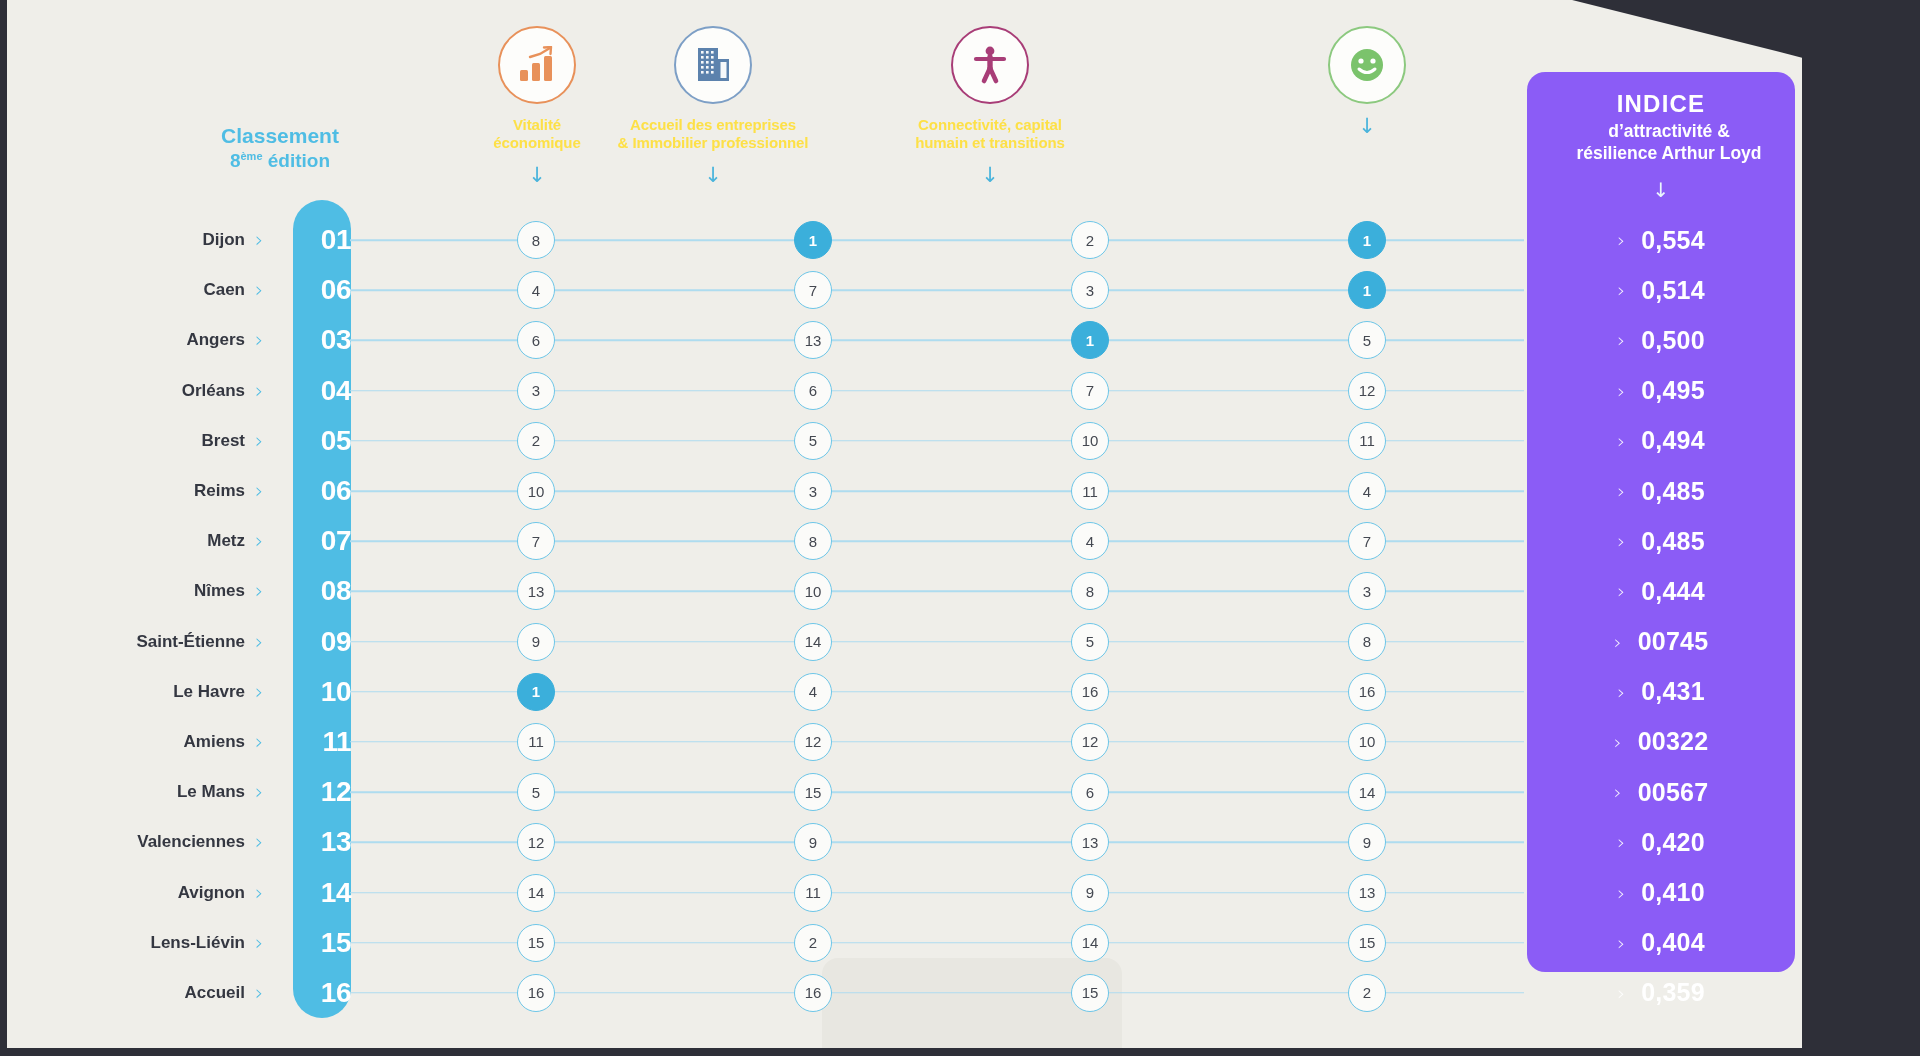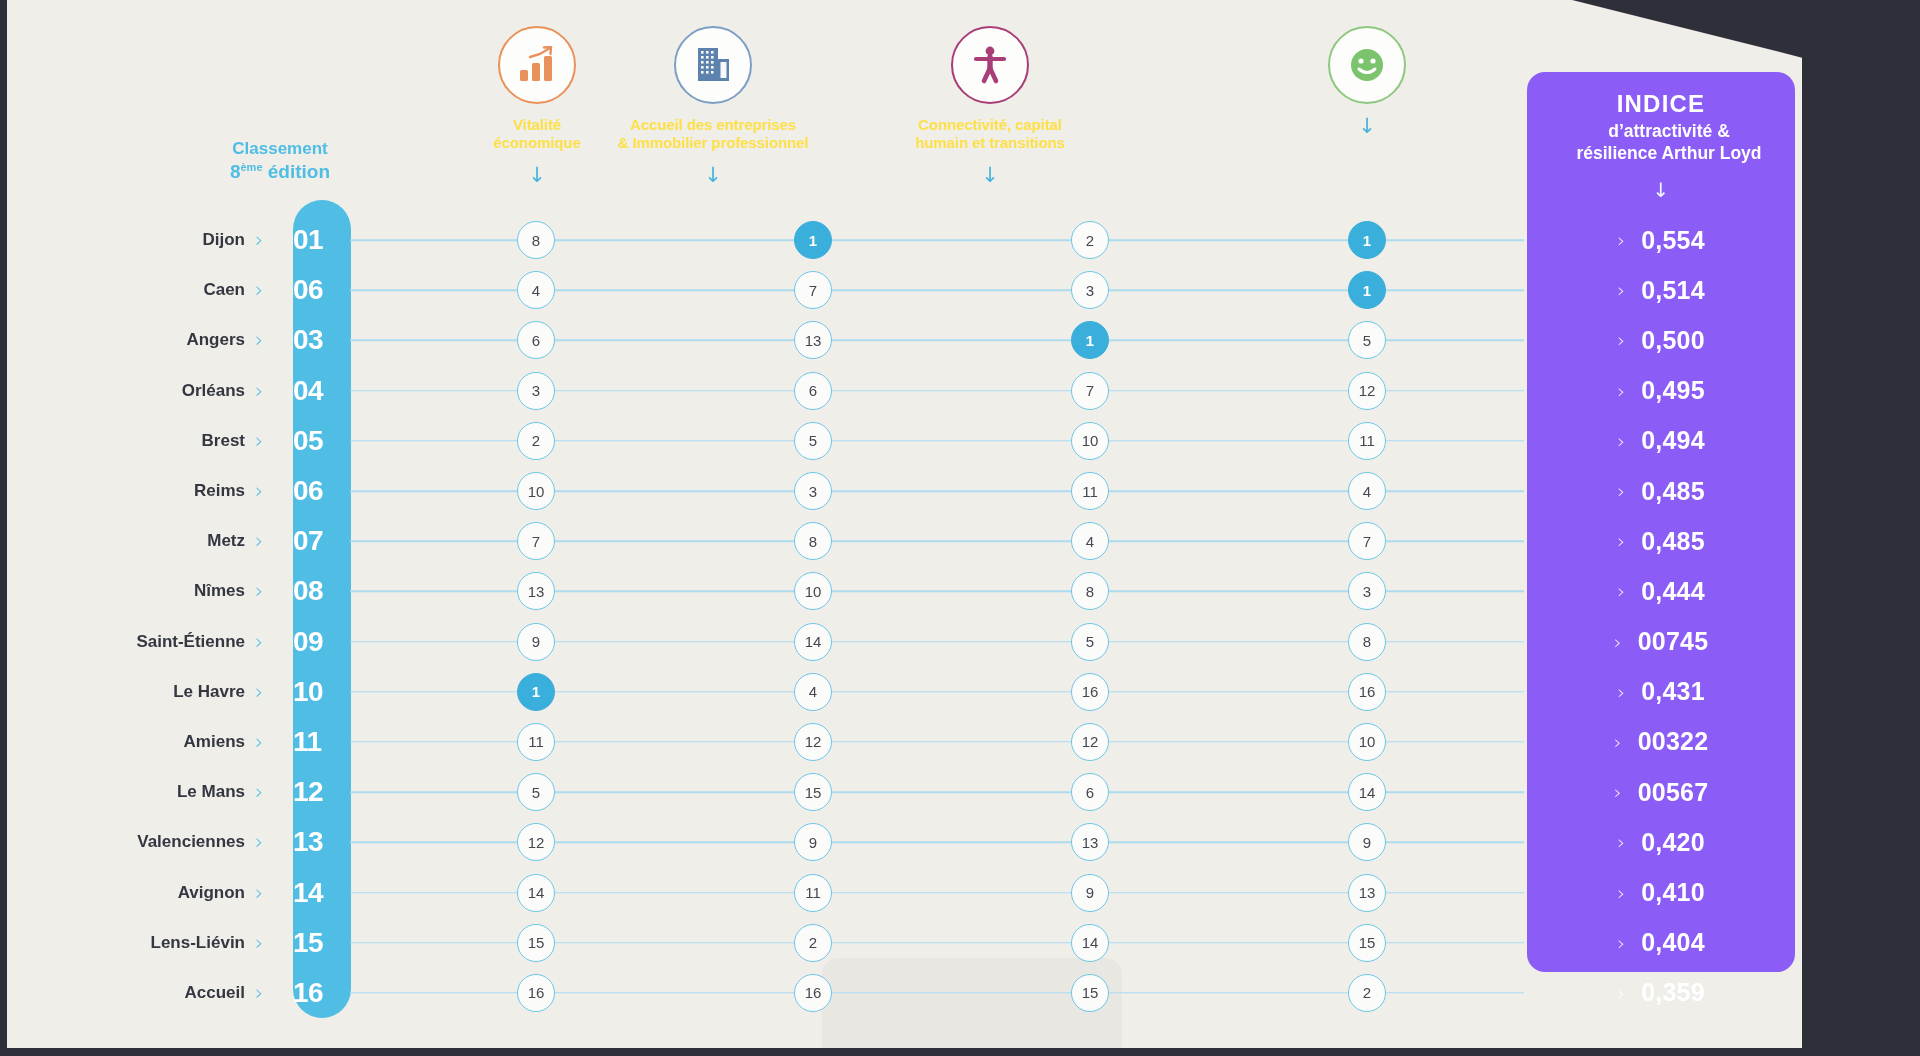--- a/index.html
+++ b/index.html
@@ -106,21 +106,21 @@
   .classement-head {
     position: absolute;
     left: 185px;
     top: 122px;
     width: 190px;
     text-align: center;
     color: #4fbde4;
     font-weight: bold;
     line-height: 1.3;
   }
-  .classement-head .l1 { font-size: 17px; margin-top: 16px; }
+  .classement-head .l1 { font-size: 21px; }
   .classement-head .l2 { font-size: 19px; }
   .classement-head sup { font-size: 11px; }
 
   
   .rows-area {
     position: absolute;
     left: 0;
     top: 215px;
     width: 1920px;
     height: 800px;
@@ -164,21 +164,21 @@
     font-family: "DejaVu Sans", sans-serif;
     font-weight: 300;
   }
 
   .rank-num {
     position: absolute;
     left: 293px;
     top: 50%;
     transform: translateY(-50%);
     width: 58px;
-    text-align: left;
+    text-align: right;
     font-size: 28px;
     font-weight: bold;
     color: #ffffff;
     letter-spacing: -0.5px;
   }
 
   
   .rank-pill {
     position: absolute;
     left: 293px;

